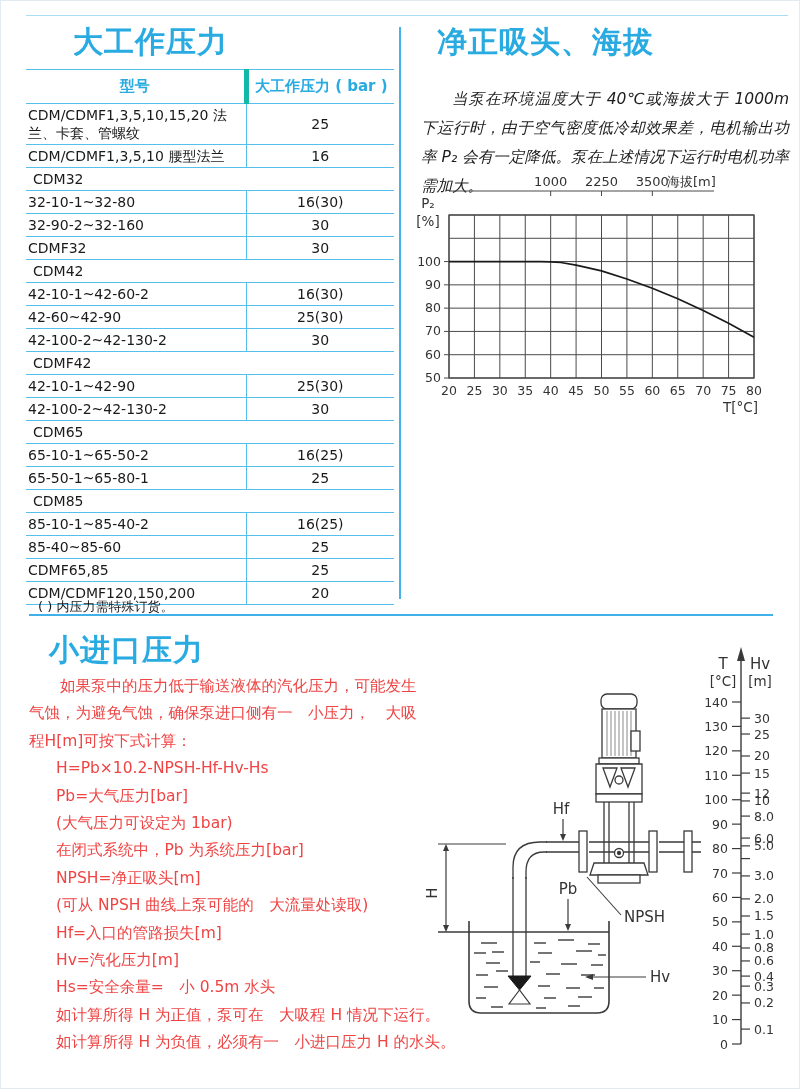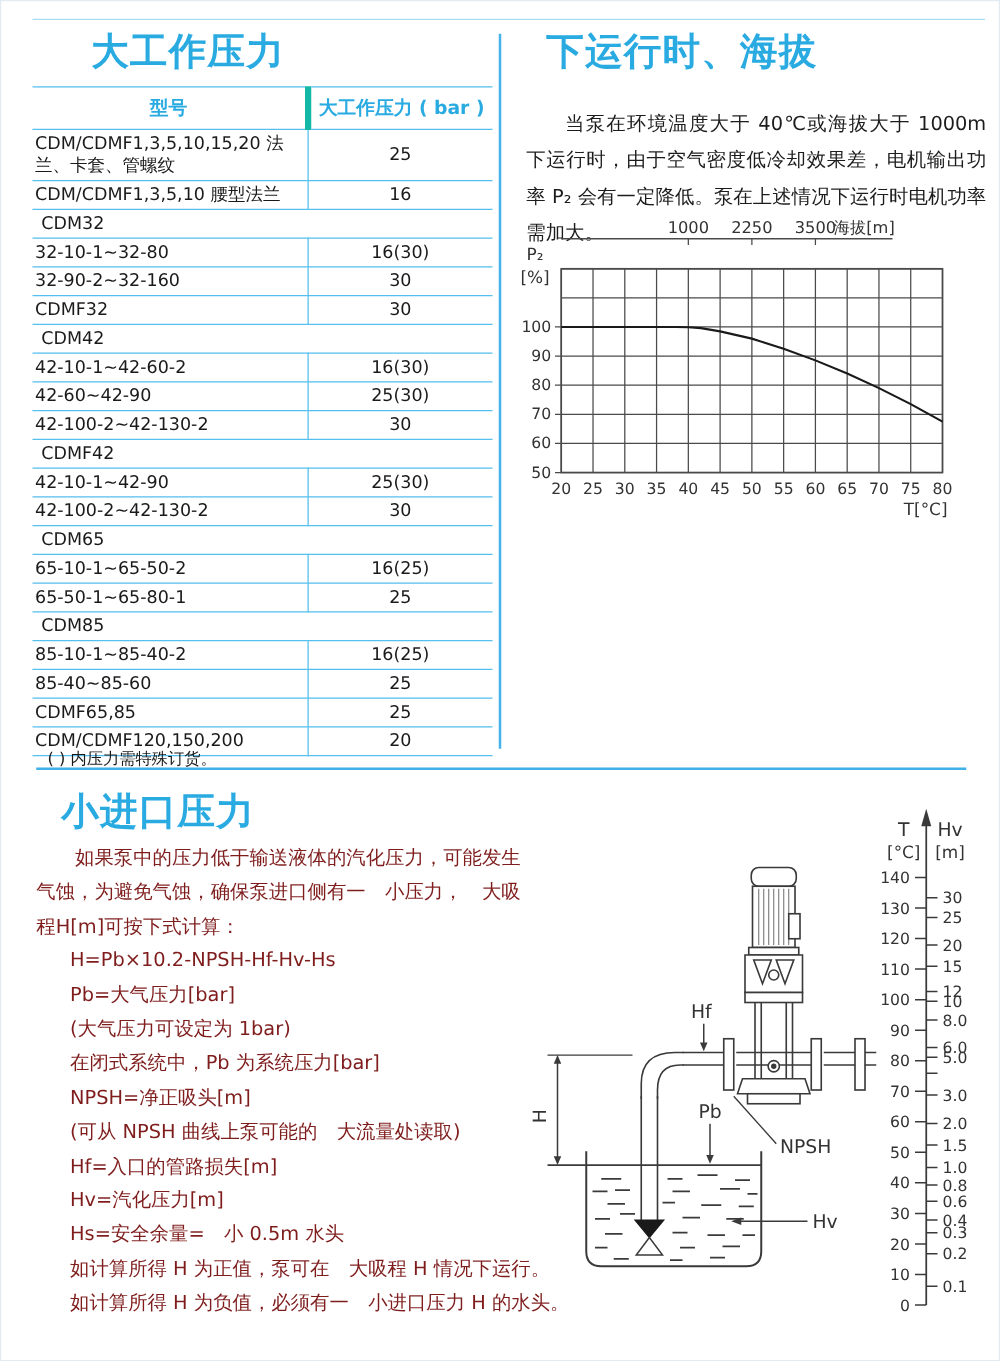--- a/index.html
+++ b/index.html
@@ -27,25 +27,25 @@
   table.pressure th.h1{border-right:5px solid #14b8a6;}
   table.pressure td{font-size:14px;line-height:18px;padding:2px 2px;border-bottom:1px solid #55bfee;color:#1a1a1a;}
   td.model-cell{text-align:left;padding-left:7px;border-right:1px solid #55bfee;margin-left:16px;}
   td.value-cell{text-align:center;}
   tr.group-row td{text-align:left;padding-left:7px;}
   .table-note{position:absolute;left:25px;top:585px;font-size:13px;color:#1a1a1a;margin:12px;}
 
   
   .ambient-para{
     position:absolute;left:420px;top:84px;width:368px;margin:0;
-    font-size:15.5px;line-height:29px;text-align:justify;text-indent:2em;color:#1c1c1c;
+    font-size:15.5px;line-height:29px;text-align:justify;text-indent:2em;color:#1c1c1c;font-style:italic;
   }
 
   
-  .inlet-text{position:absolute;left:28px;top:672px;width:408px;font-size:15.5px;color:#7f1d1d;}
+  .inlet-text{position:absolute;left:28px;top:672px;width:408px;font-size:15.5px;color:#ef4444;}
   .inlet-text div{line-height:27.4px;white-space:nowrap;}
   .inlet-text div.first{text-indent:31px;}
   .inlet-text div.formula{padding-left:27px;}
 
   svg text{font-family:"DejaVu Sans","Liberation Sans",sans-serif;fill:#333;}
   #chart-svg{position:absolute;left:410px;top:163px;}
   #diagram-svg{position:absolute;left:425px;top:630px;}
 </style>
 </head>
 <body>
@@ -146,21 +146,21 @@
           <td class="value-cell">25</td>
         </tr>
         <tr>
           <td class="model-cell">CDM/CDMF120,150,200</td>
           <td class="value-cell">20</td>
         </tr>
       </tbody>
   </table>
   <p class="table-note">( ) 内压力需特殊订货。</p>
 
-  <h1 class="sec-title" id="title-ambient">下运行时、海拔</h1>
+  <h1 class="sec-title" id="title-ambient">净正吸头、海拔</h1>
   <p class="ambient-para">当泵在环境温度大于 40℃或海拔大于 1000m 下运行时，由于空气密度低冷却效果差，电机输出功率 P₂ 会有一定降低。泵在上述情况下运行时电机功率需加大。</p>
 
   <svg id="chart-svg" width="380" height="252">
     <g id="chart-g">
         <line x1="38" y1="51" x2="38" y2="214" stroke="#4a4a4a" stroke-width="1"></line>
         <text x="38" y="231" font-size="12.5" text-anchor="middle">20</text>
         <line x1="63.41666666666667" y1="51" x2="63.41666666666667" y2="214" stroke="#4a4a4a" stroke-width="1"></line>
         <text x="63.41666666666667" y="231" font-size="12.5" text-anchor="middle">25</text>
         <line x1="88.83333333333334" y1="51" x2="88.83333333333334" y2="214" stroke="#4a4a4a" stroke-width="1"></line>
         <text x="88.83333333333334" y="231" font-size="12.5" text-anchor="middle">30</text>

